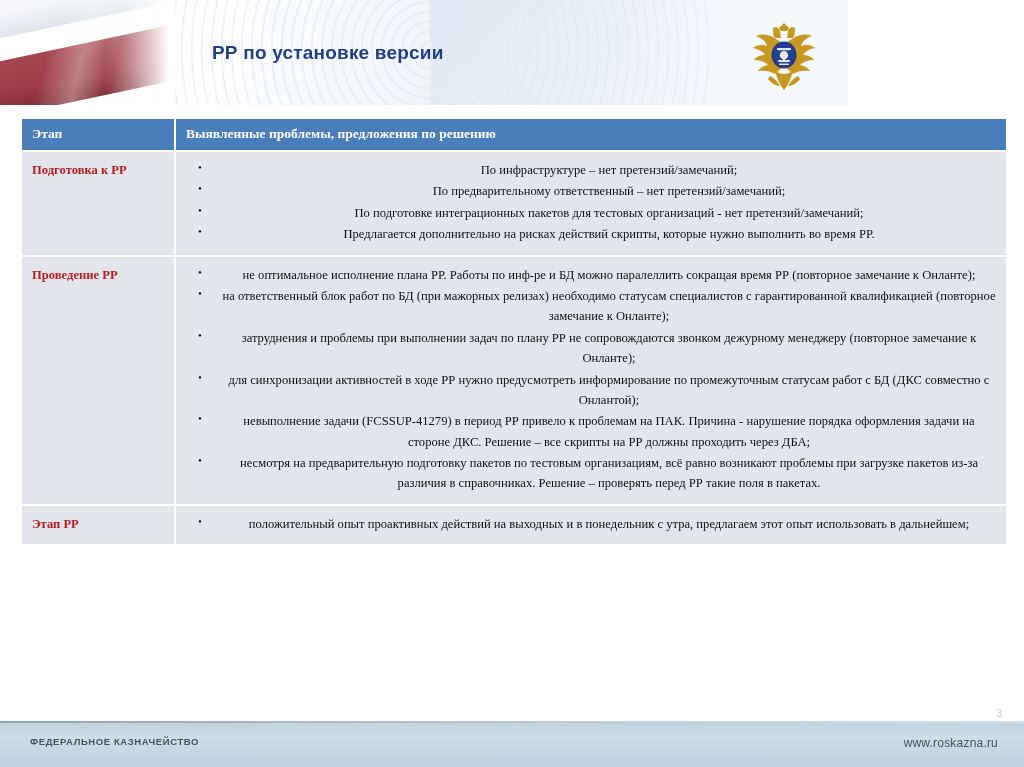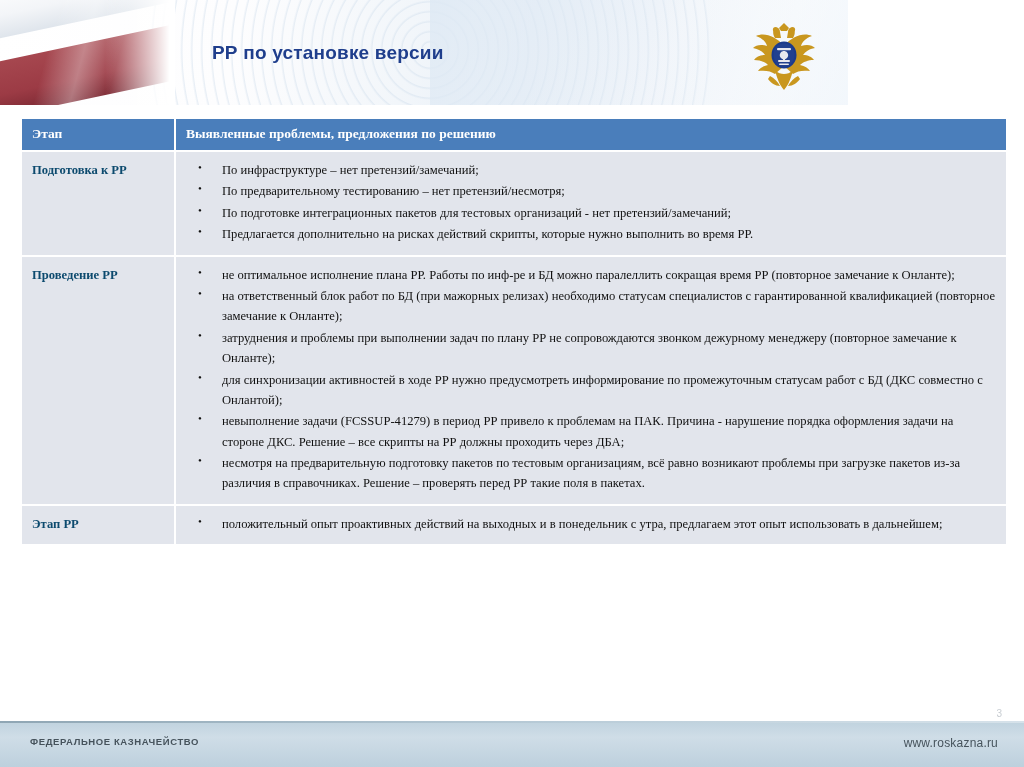--- a/index.html
+++ b/index.html
@@ -137,31 +137,32 @@
     background: #e2e5ec;
     vertical-align: top;
     border-top: 2px solid #ffffff;
   }
   .table tr.datarow td.c1 {
     width: 132px;
     border-right: 2px solid #ffffff;
     padding: 9px 8px 10px 10px;
     font-size: 12.6px;
     font-weight: bold;
-    color: #0c4a6e;
+    color: #b91c1c;
     line-height: 1.55;
   }
   .table tr.datarow td.c2 {
     padding: 8px 10px 9px 10px;
   }
 
   ul.bullets {
     list-style: none;
     margin: 0;
     padding: 0;
+    text-align: center;
   }
   ul.bullets > li {
     position: relative;
     padding-left: 36px;
     font-size: 12.6px;
     color: #111111;
     line-height: 1.62;
     margin: 0 0 1px 0;
   }
   ul.bullets > li::before {
@@ -270,21 +271,21 @@
     <tr class="hdr">
       <td class="c1">Этап</td>
       <td class="c2">Выявленные проблемы, предложения по решению</td>
     </tr>
 
     <tr class="datarow">
       <td class="c1">Подготовка к РР</td>
       <td class="c2">
         <ul class="bullets">
           <li>По инфраструктуре – нет претензий/замечаний;</li>
-          <li>По предварительному тестированию – нет претензий/несмотря;</li>
+          <li>По предварительному ответственный – нет претензий/замечаний;</li>
           <li>По подготовке интеграционных пакетов для тестовых организаций - нет претензий/замечаний;</li>
           <li>Предлагается дополнительно на рисках действий скрипты, которые нужно выполнить во время РР.</li>
         </ul>
       </td>
     </tr>
 
     <tr class="datarow">
       <td class="c1">Проведение РР</td>
       <td class="c2">
         <ul class="bullets">

